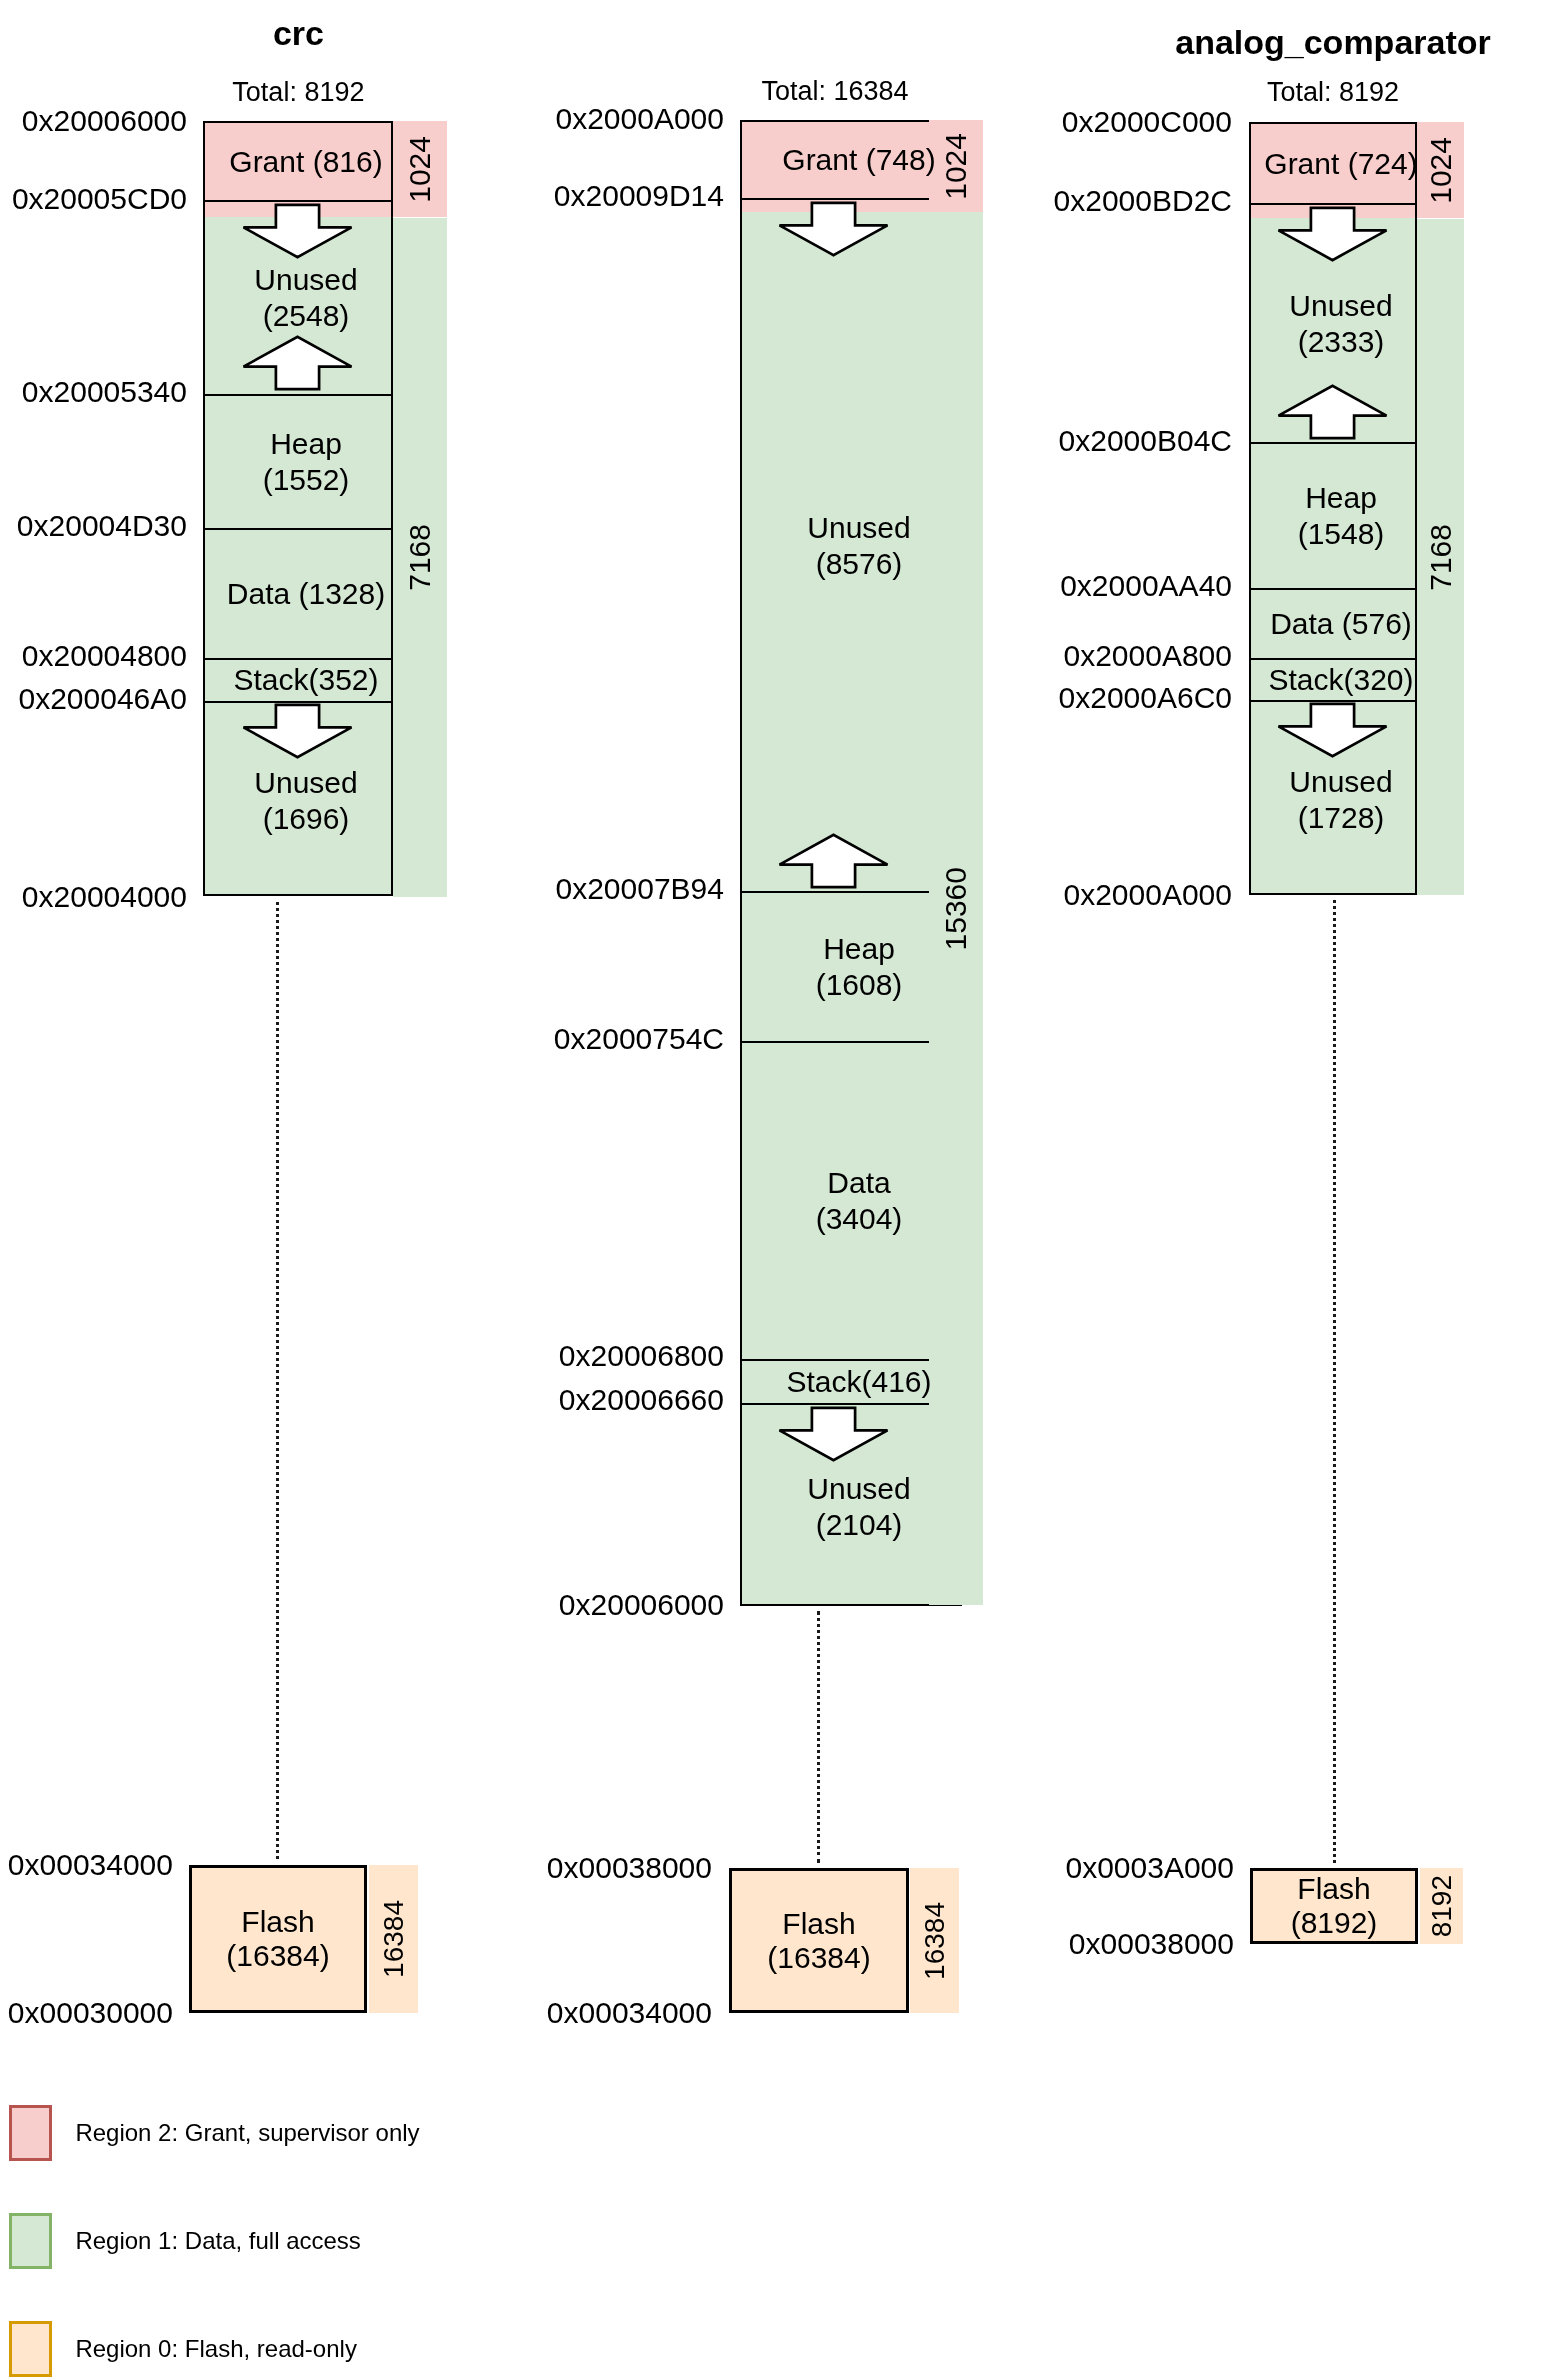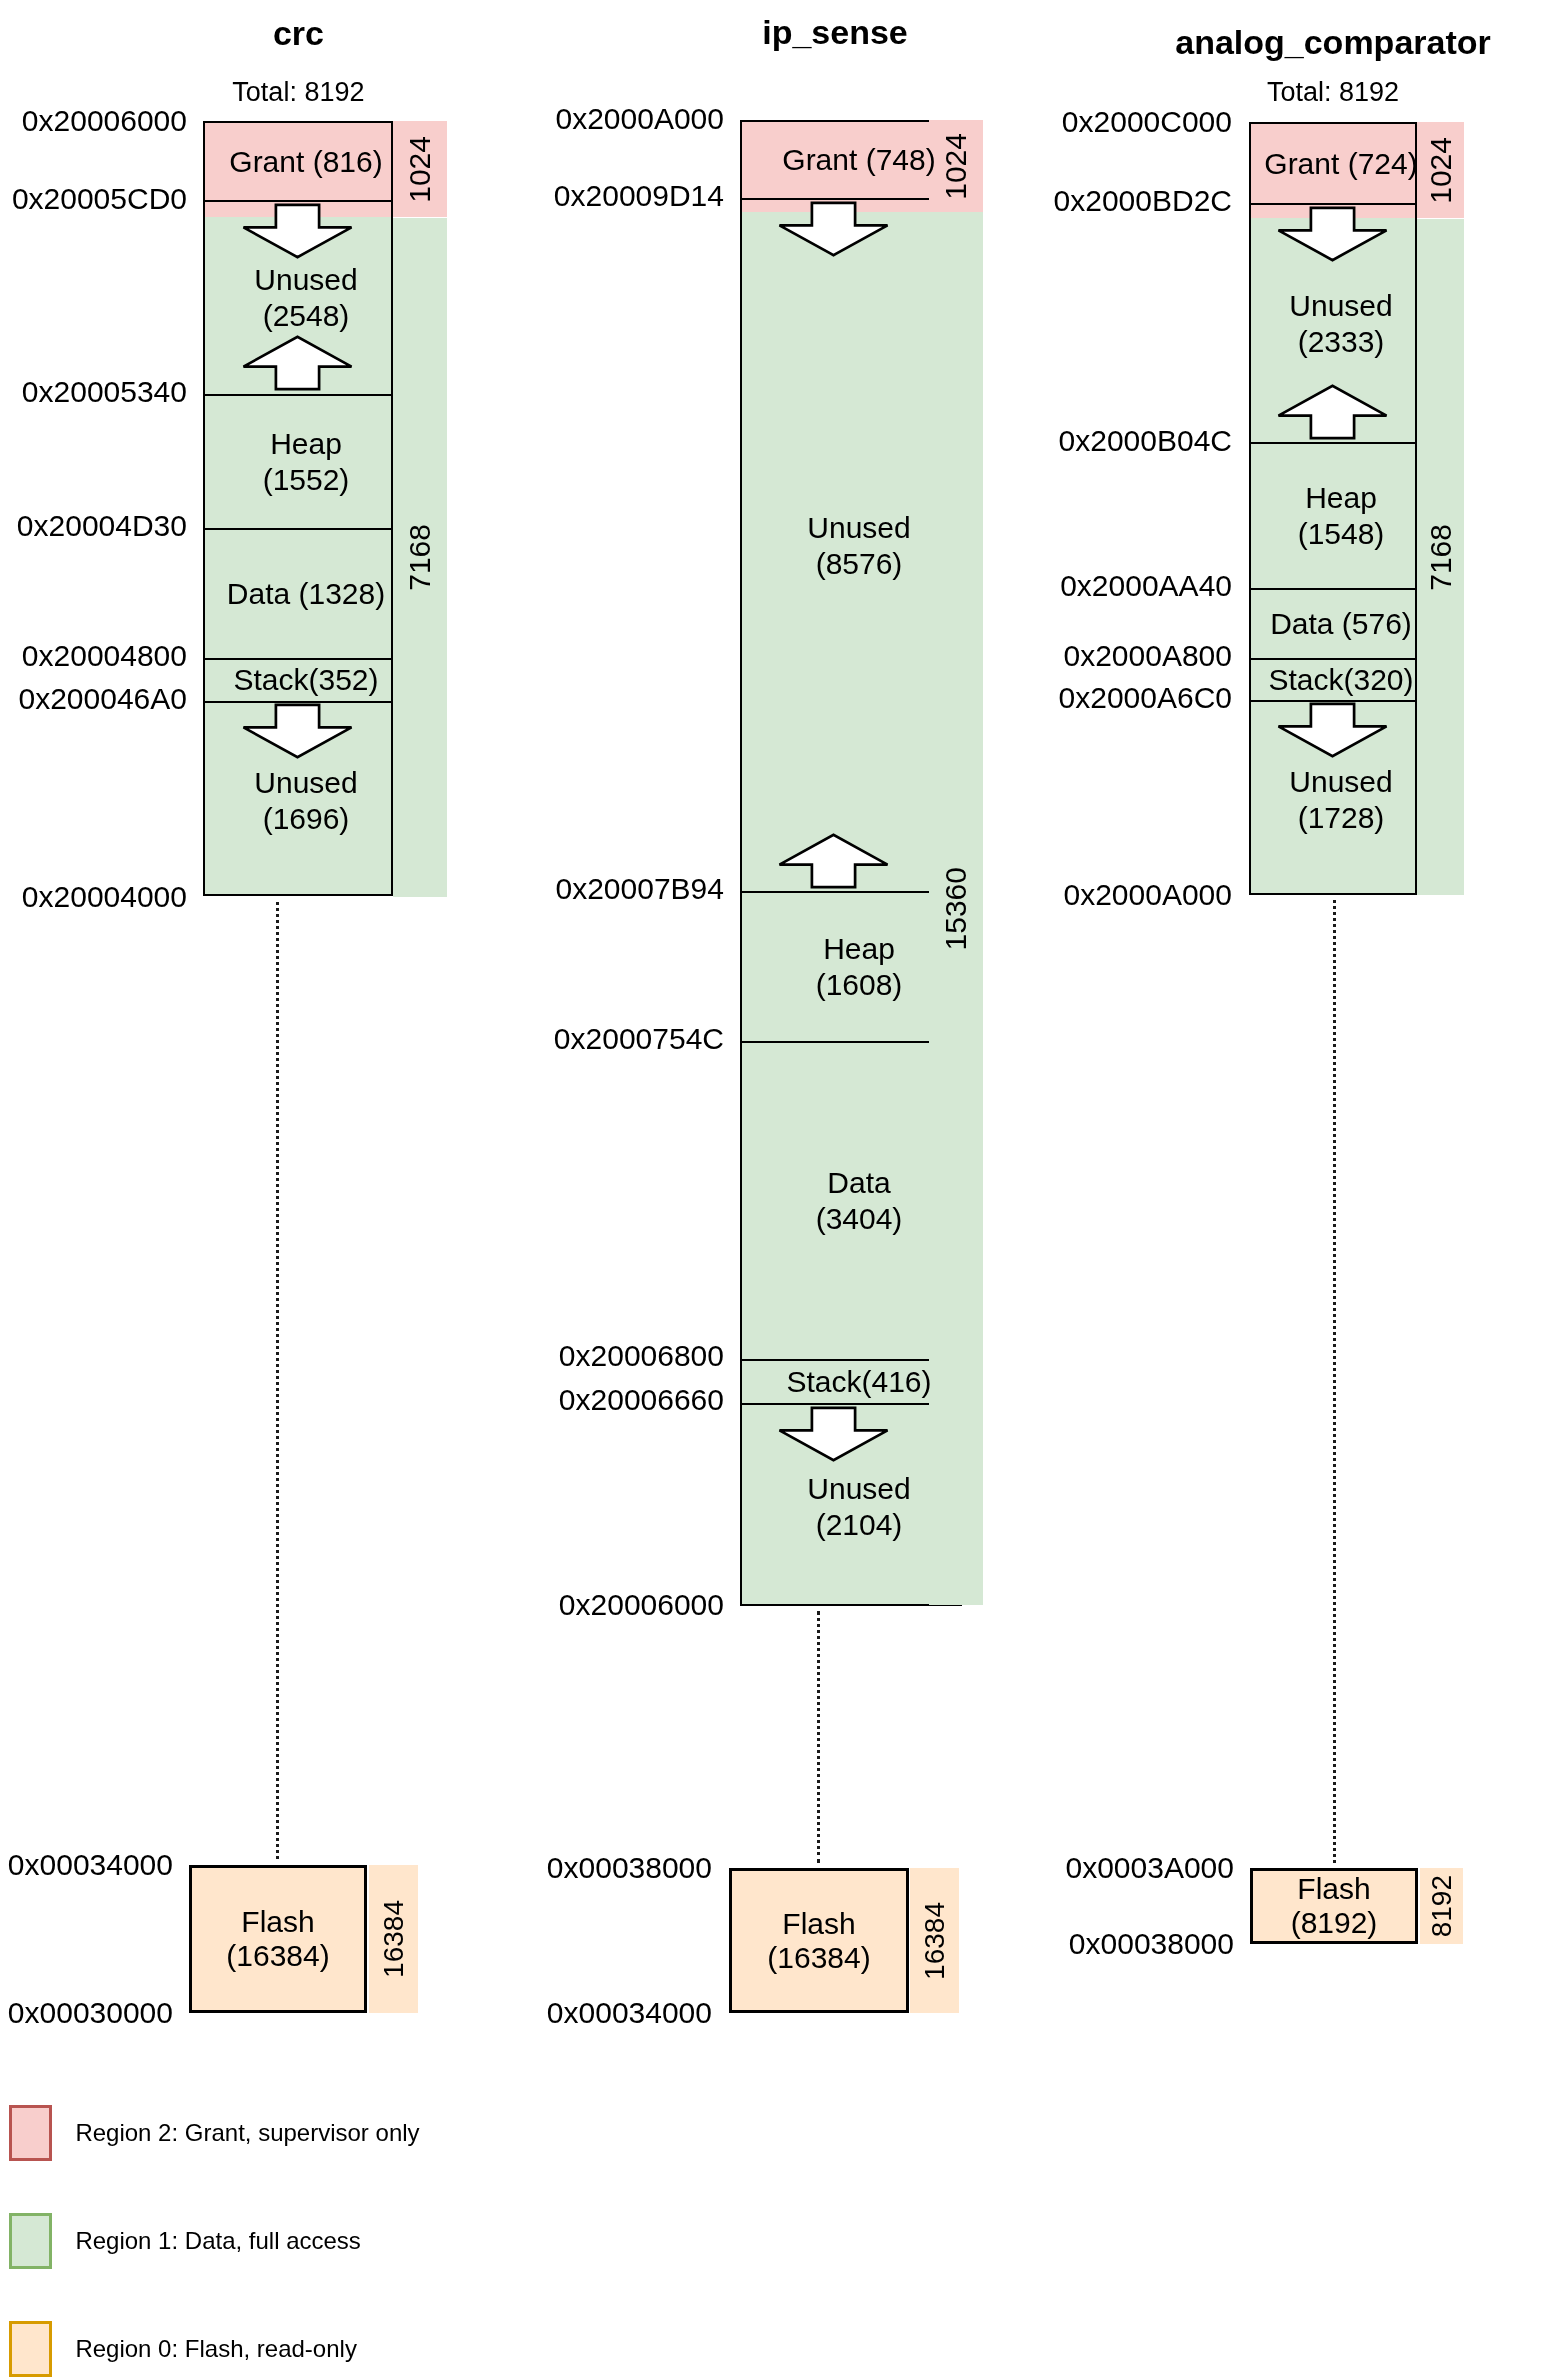--- a/index.html
+++ b/index.html
@@ -79,21 +79,21 @@
     <div class="dotted" style="left: 276px; top: 902px; height: 957px;"></div>
     <div class="flash-box" style="left: 189px; top: 1865px; width: 178px; height: 148px; background: rgb(255, 230, 204);">
       <div class="flash-line">Flash</div>
       <div class="flash-line">(16384)</div>
     </div>
     <div class="sidebar" style="left: 369px; top: 1865px; width: 49px; height: 148px; background: rgb(255, 230, 204);">
       <div class="vlabel" style="font-size: 28px;">16384</div>
     </div>
     <div class="addr" style="right: 1392px; top: 1849px;">0x00034000</div>
     <div class="addr" style="right: 1392px; top: 1997px;">0x00030000</div>
-    <div class="col-title" style="left: 520px; top: 12.6px; width: 630px;">ip_sense</div>
+    <div class="total-label" style="left: 520px; top: 76px; width: 630px;">Total: 16384</div>
     <div class="ram-box" style="left: 740px; top: 120px; width: 222px; height: 1486px;">
       <div class="bg-band" style="top: 0px; height: 90px; background: rgb(248, 206, 204);"></div>
       <div class="bg-band" style="top: 90px; bottom: 0px; background: rgb(213, 232, 212);"></div>
       <div class="seg" style="top: 0px; height: 76px;">
         <div class="seg-line">Grant (748)</div>
       </div>
       <div class="seg bline" style="top: 76px; height: 693px;">
         <div class="seg-line">Unused</div>
         <div class="seg-line">(8576)</div>
       </div>

